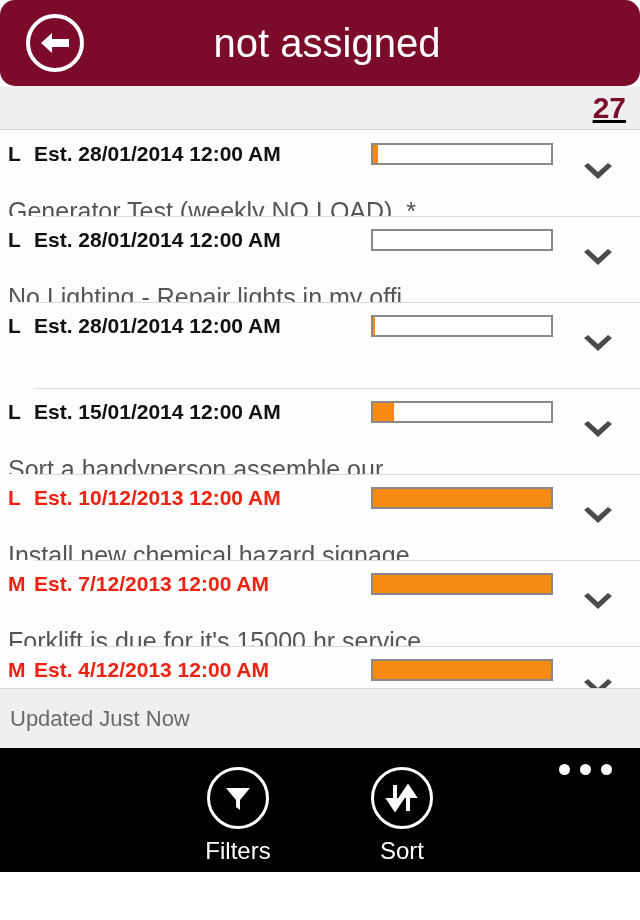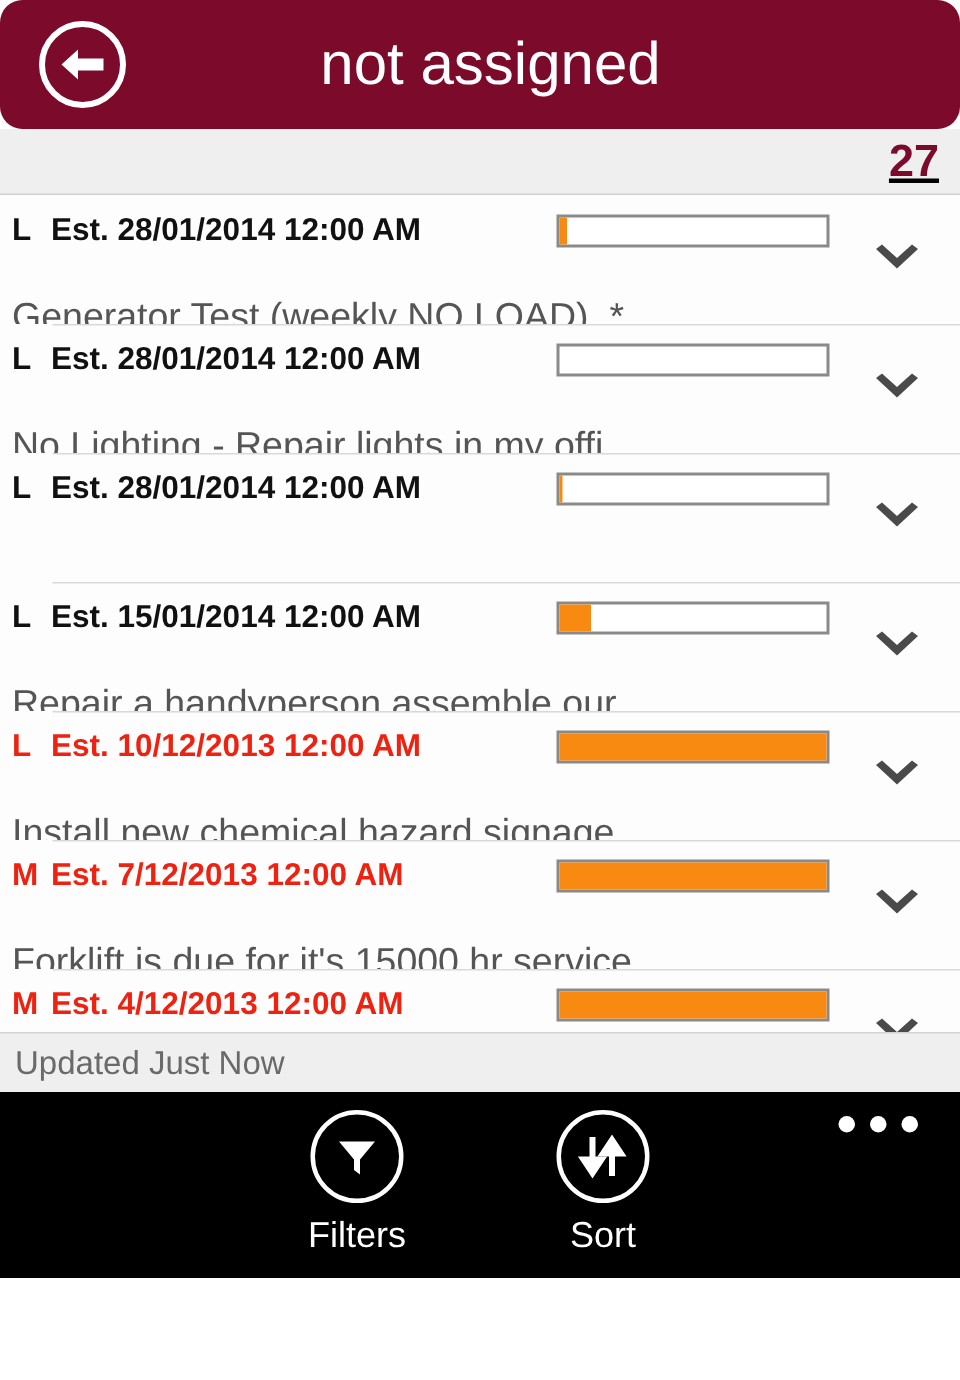--- a/index.html
+++ b/index.html
@@ -85,21 +85,21 @@
   }
   .chevron {
     position:absolute; right:22px; top:28px;
     width:40px; height:30px;
     display:flex; align-items:center; justify-content:center;
     cursor:pointer;
   }
 
   
   .updated-bar {
-    height:40px; background:#f0eff0;
+    height:60px; background:#f0eff0;
     border-top:1px solid #d4d3d4;
     display:flex; align-items:center; position:relative;
   }
   .updated-text {
     font-size:22px; color:#6a6a6a; padding-left:10px; line-height:26px;
   }
   .dots {
     position:absolute; left:0; right:0;
     display:flex; align-items:center; justify-content:center; gap:19px;
     pointer-events:none;
@@ -108,21 +108,21 @@
   .dot {
     width:14px; height:14px; border-radius:50%;
     background:#9c9c9c; cursor:pointer;
   }
   .dot.active { background:#7b0a2b; }
 
   
   .toolbar {
     height:124px; background:#000000;
     position:relative;
-    display:flex; align-items:flex-start; justify-content:center;
+    display:flex; align-items:center; justify-content:center;
     gap:44px; padding-top:12px;
   }
   .tb-item {
     width:120px; display:flex; flex-direction:column;
     align-items:center; cursor:pointer;
   }
   .tb-circle {
     width:62px; height:62px; border:3px solid #ffffff;
     border-radius:50%;
     display:flex; align-items:center; justify-content:center;
@@ -203,21 +203,21 @@
         </div>
       </div>
       <div class="row">
         <div class="row-top">
           <div class="prio">L</div>
           <div class="due">Est. 15/01/2014 12:00 AM</div>
         </div>
         <div class="bar-track">
           <div class="bar-fill" style="width: 12%; background: rgb(249, 138, 17);"></div>
         </div>
-        <div class="row-desc">Repair a handyperson assemble our…</div>
+        <div class="row-desc">Sort a handyperson assemble our…</div>
         <div class="chevron">
           <svg width="34" height="22" viewBox="0 0 34 22">
             <path d="M3 4 L17 17 L31 4 L27 1 L17 10 L7 1 Z" fill="#4a4a4a"></path>
           </svg>
         </div>
       </div>
       <div class="row overdue">
         <div class="row-top">
           <div class="prio">L</div>
           <div class="due">Est. 10/12/2013 12:00 AM</div>

